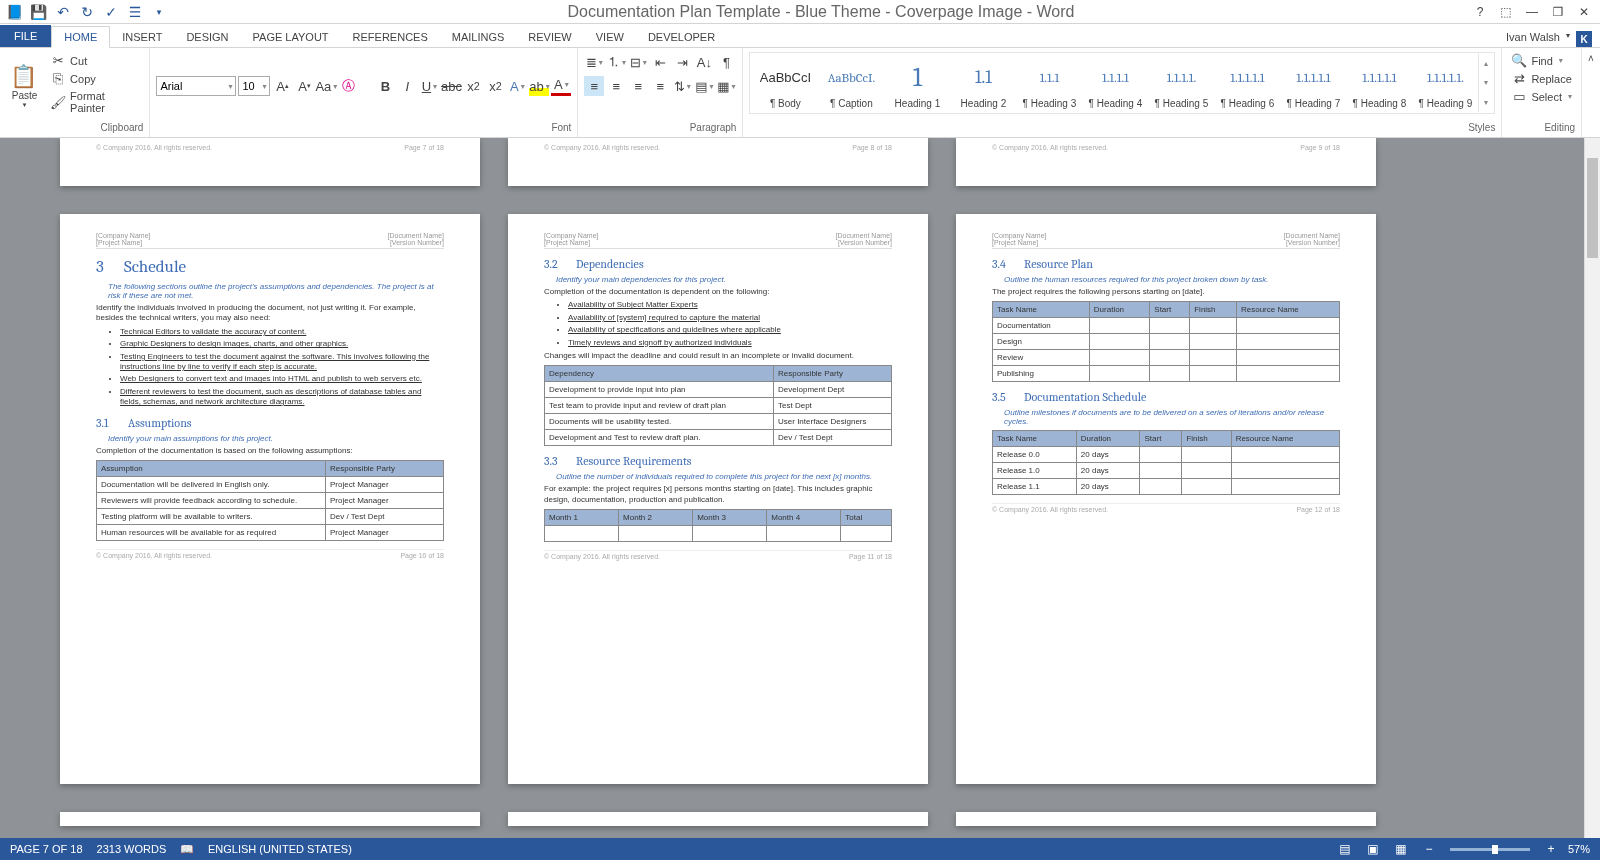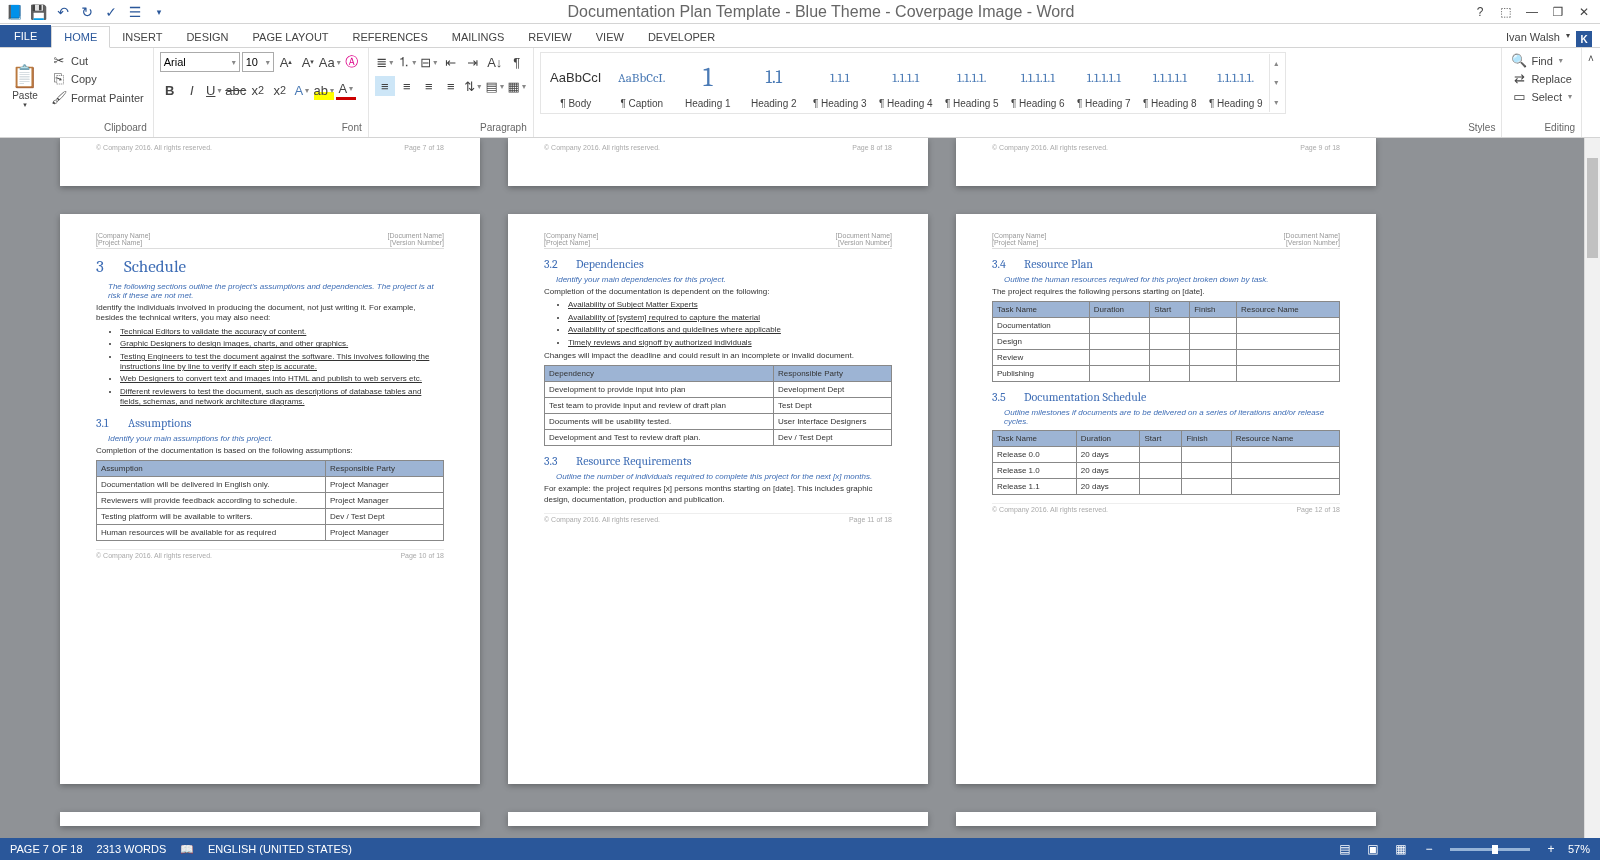--- a/index.html
+++ b/index.html
@@ -141,21 +141,21 @@
         <div class="small-btn">
             <span class="icn">🖌</span>
             <span>Format Painter</span>
           </div>
       </div>
     </div>
     <div class="group-label">Clipboard</div>
   </div>
 
   <div class="group">
-    <div class="group-body" style="flex-direction:column; gap:8px;">
+    <div class="group-body" style="flex-direction:row; gap:17px;">
       <div class="font-row">
         <div class="font-name">
             <span>Arial</span>
             <span class="dd">▾</span>
           </div>
         <div class="font-size">
             <span>10</span>
             <span class="dd">▾</span>
           </div>
         <div class="tool-icn">A<sup style="font-size:7px;">▴</sup></div>
@@ -411,20 +411,38 @@
             </tr>
             <tr>
               <td>Development and Test to review draft plan.</td>
               <td>Dev / Test Dept</td>
             </tr>
           </tbody>
         </table>
       <div class="h2"><span class="num">3.3</span><span>Resource Requirements</span></div>
       <div class="ital">Outline the number of individuals required to complete this project for the next [x] months.</div>
       <div class="para">For example: the project requires [x] persons months starting on [date]. This includes graphic design, documentation, production and publication.</div>
+      <table class="doc">
+          <tbody>
+            <tr id="p2months">
+              <th>Month 1</th>
+              <th>Month 2</th>
+              <th>Month 3</th>
+              <th>Month 4</th>
+              <th>Total</th>
+            </tr>
+            <tr>
+              <td></td>
+              <td></td>
+              <td></td>
+              <td></td>
+              <td></td>
+            </tr>
+          </tbody>
+        </table>
       <div class="pfoot">
           <span>© Company 2016. All rights reserved.</span>
           <span>Page 11 of 18</span>
         </div>
     </div>
 
     <div class="page">
       <div class="phead">
           <div class="phead-col">
             <span>[Company Name]</span>

